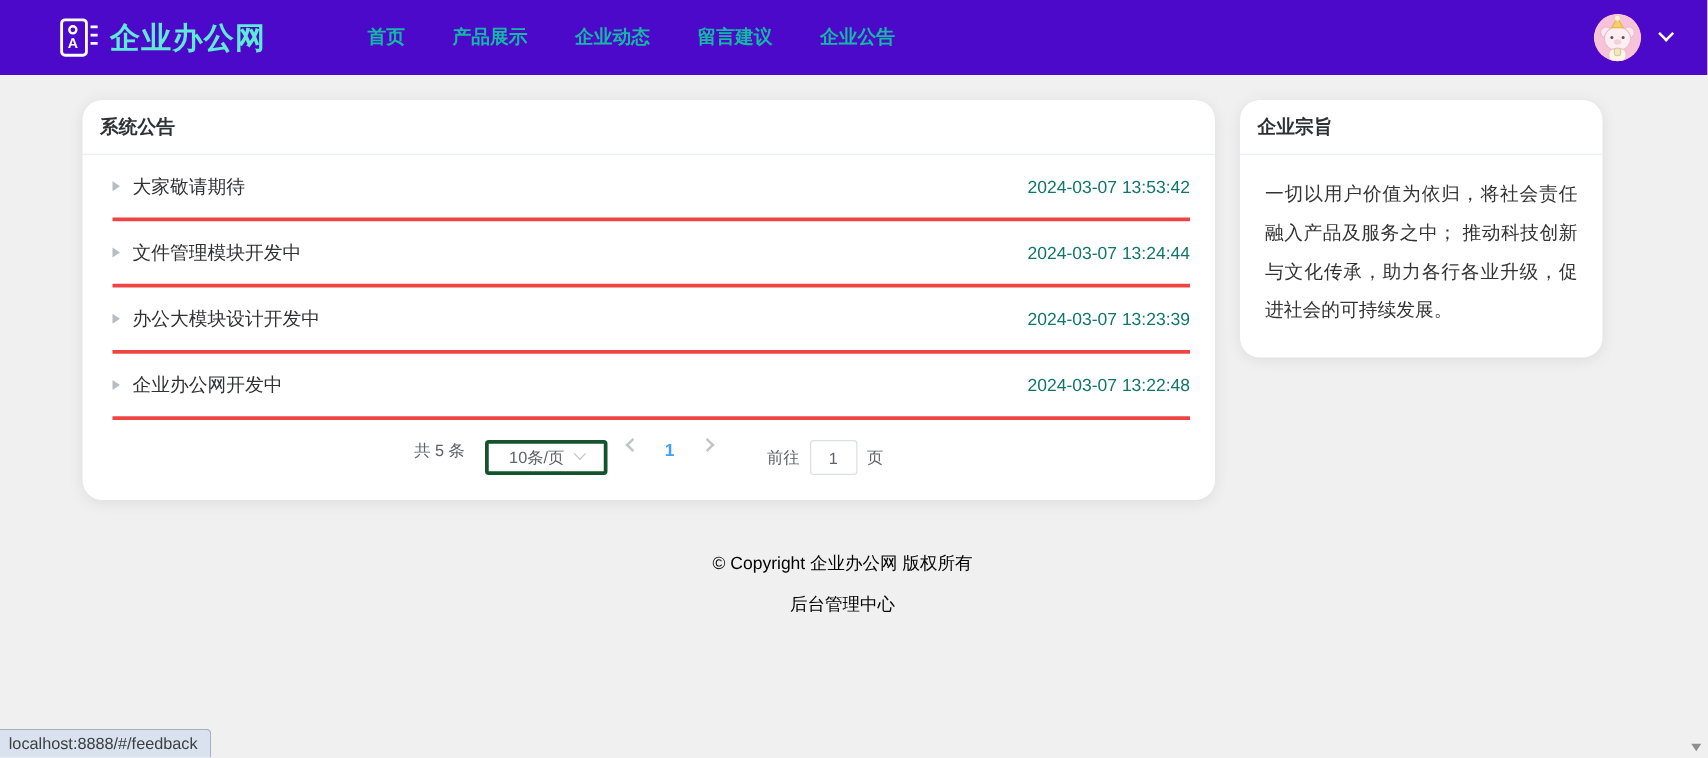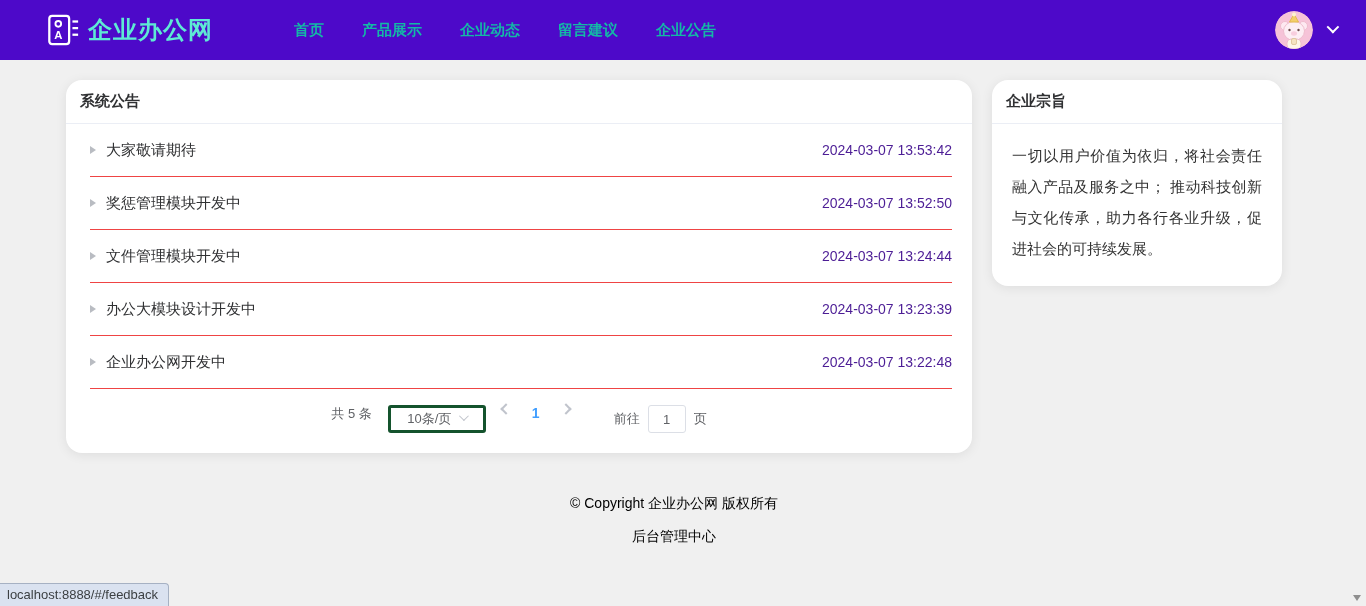--- a/index.html
+++ b/index.html
@@ -34,29 +34,29 @@
     box-shadow:0 2px 12px rgba(0,0,0,.08);
   }
   .card-header {
     padding:12px 14px; font-size:15px; font-weight:bold; color:#303133;
     border-bottom:1px solid #ebeef5;
   }
   .notice-card { width:906px; padding-bottom:20px; }
   .notice-list { padding:0 20px 0 24px; }
   .notice-row {
     display:flex; align-items:center; height:53px; cursor:pointer;
-    border-bottom:1px solid #ef4444;
+    border-bottom:3px solid #ef4444;
   }
   .caret-right {
     width:0; height:0; border-left:6px solid #b9bcc2;
     border-top:4px solid transparent; border-bottom:4px solid transparent;
     margin-right:10px; flex:none;
   }
   .notice-title { font-size:15px; color:#303133; }
-  .notice-time { margin-left:auto; font-size:14px; color:#4c1d95; }
+  .notice-time { margin-left:auto; font-size:14px; color:#0f766e; }
   
   .pagination {
     display:flex; align-items:flex-start; justify-content:center;
     margin-top:16px; font-size:13px; color:#606266;
   }
   .pg-total { margin-right:16px; }
   .pg-size-select {
     width:98px; height:28px; border:3px solid #14532d; border-radius:3px;
     display:flex; align-items:center; justify-content:center; gap:8px;
     color:#606266; cursor:pointer; background:#fff;
@@ -148,25 +148,20 @@
     <div class="card-header">系统公告</div>
 
     <div class="notice-list">
       <div class="notice-row">
         <span class="caret-right"></span>
         <span class="notice-title">大家敬请期待</span>
         <span class="notice-time">2024-03-07 13:53:42</span>
       </div>
       <div class="notice-row">
         <span class="caret-right"></span>
-        <span class="notice-title">奖惩管理模块开发中</span>
-        <span class="notice-time">2024-03-07 13:52:50</span>
-      </div>
-      <div class="notice-row">
-        <span class="caret-right"></span>
         <span class="notice-title">文件管理模块开发中</span>
         <span class="notice-time">2024-03-07 13:24:44</span>
       </div>
       <div class="notice-row">
         <span class="caret-right"></span>
         <span class="notice-title">办公大模块设计开发中</span>
         <span class="notice-time">2024-03-07 13:23:39</span>
       </div>
       <div class="notice-row">
         <span class="caret-right"></span>

